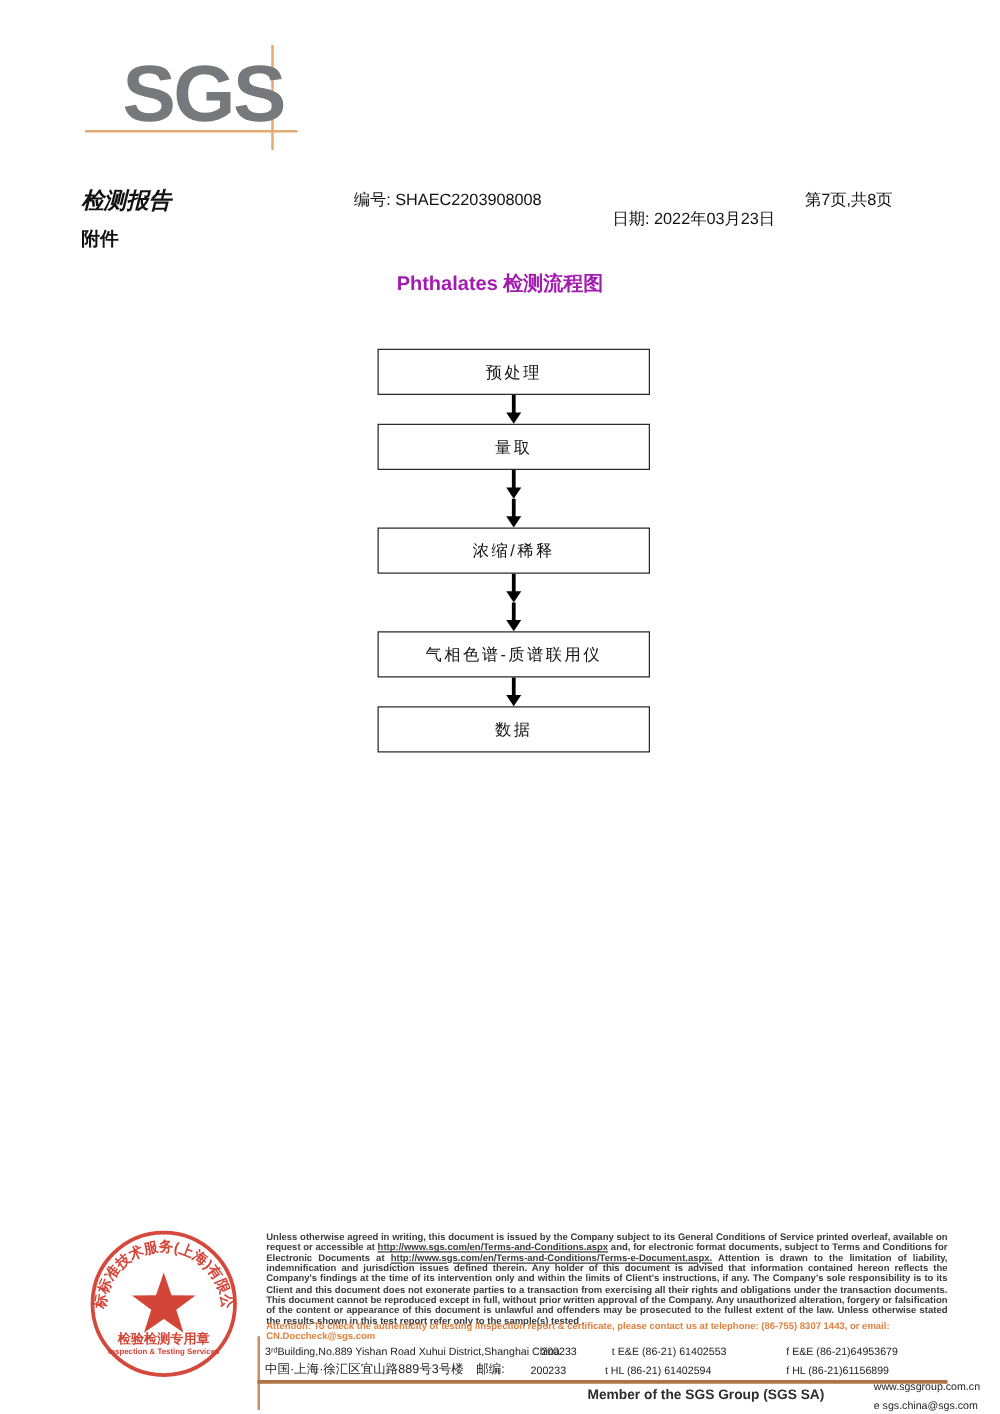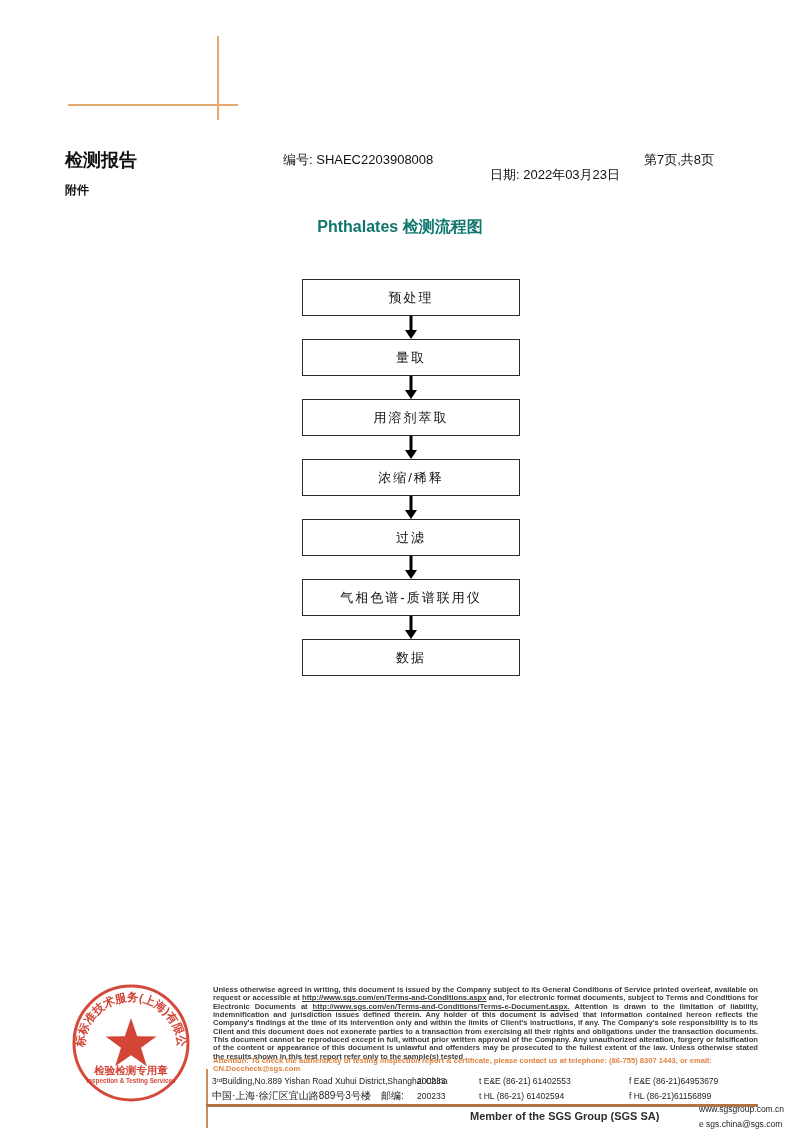--- a/index.html
+++ b/index.html
@@ -14,30 +14,30 @@
   .logo-wrap { position:absolute; left:68px; top:30px; width:185px; height:95px; }
   .logo-text {
     position:absolute; left:30px; top:8px;
     font-size:64px; font-weight:bold; letter-spacing:-2px;
     color:#77787b; font-family:"Liberation Sans",sans-serif;
   }
   .logo-hline { position:absolute; left:0; top:74px; width:170px; height:2px; background:#e3aa72; }
   .logo-vline { position:absolute; left:149px; top:6px; width:2px; height:84px; background:#e3aa72; }
 
   
-  .report-title { position:absolute; left:65px; top:148px; font-size:18px; font-weight:bold; color:#111; font-family:"Liberation Serif","DejaVu Serif",serif; }
+  .report-title { position:absolute; left:65px; top:148px; font-size:18px; font-weight:bold; color:#111; font-family:"Liberation Serif","DejaVu Serif",serif;font-style:italic; }
   .hdr-no   { position:absolute; left:283px; top:151px; font-size:13px; color:#111; }
   .hdr-date { position:absolute; left:490px; top:166px; font-size:13px; color:#111; }
   .hdr-page { position:absolute; left:644px; top:151px; font-size:13px; color:#111; }
-  .attachment { position:absolute; left:65px; top:182px; font-size:12px; font-weight:bold; color:#111; }
+  .attachment { position:absolute; left:65px; top:182px; font-size:15px; font-weight:bold; color:#111; }
 
   
   .flow-title {
     position:absolute; left:0; top:217px; width:800px; text-align:center;
-    font-size:16px; font-weight:bold; color:#0f766e;
+    font-size:16px; font-weight:bold; color:#a21caf;
   }
   .flow { position:absolute; left:302px; top:279px; width:218px; display:flex; flex-direction:column; align-items:center; }
   .flow-box {
     width:218px; height:37px; border:1px solid #2a2a2a; background:#fff;
     display:flex; align-items:center; justify-content:center;
     font-size:13px; color:#111; letter-spacing:2px;
   }
   .flow-arrow { width:14px; height:23px; position:relative; }
   .flow-arrow .stem { position:absolute; left:50%; transform:translateX(-50%); top:0; width:3px; height:15px; background:#000; }
   .flow-arrow .head {
@@ -61,40 +61,41 @@
   }
   .legal .u { text-decoration:underline; }
   .attention {
     position:absolute; left:213px; top:1057px; width:545px;
     font-size:7.6px; line-height:8.4px; color:#e0823f; font-weight:bold;
   }
   
   .addr { position:absolute; left:212px; top:1074px; width:546px; font-size:8.5px; color:#222; }
   .addr-row { display:flex; align-items:flex-start; line-height:14px; height:15px; white-space:nowrap; }
   .addr .c1 { width:205px; }
-  .addr .c2 { width:62px; }
+  .addr .c2 { width:62px;margin-left:16px; }
   .addr .c3 { width:118px; }
   .addr .c4 { width:102px;padding-left:32px; }
   .addr .c5 { width:59px; text-align:left;margin-top:28px; }
   .addr-cn { font-size:10px; }
   .foot-vline { position:absolute; left:206px; top:1069px; width:2px; height:59px; background:#c98f5c; }
   .foot-hline { position:absolute; left:206px; top:1104px; width:552px; height:3px; background:#b07346; }
   .member {
     position:absolute; left:470px; top:1110px; width:300px; text-align:left;
     font-size:11px; font-weight:bold; color:#2d2d2d;
   }
 </style>
 </head>
 <body>
 
 <div id="page">
 
   <div class="logo-wrap">
     <div class="logo-hline"></div>
     <div class="logo-vline"></div>
+    <div class="logo-text">SGS</div>
   </div>
 
   <div class="report-title">检测报告</div>
   <div class="hdr-no">编号: SHAEC2203908008</div>
   <div class="hdr-date">日期: 2022年03月23日</div>
   <div class="hdr-page">第7页,共8页</div>
   <div class="attachment">附件</div>
 
   <div class="flow-title">Phthalates 检测流程图</div>
 
@@ -102,31 +103,29 @@
     <div class="flow-box">预处理</div>
     <div class="flow-arrow">
         <div class="stem"></div>
         <div class="head"></div>
       </div>
     <div class="flow-box">量取</div>
     <div class="flow-arrow">
         <div class="stem"></div>
         <div class="head"></div>
       </div>
-    <div class="flow-box">用溶剂萃取</div>
     <div class="flow-arrow">
         <div class="stem"></div>
         <div class="head"></div>
       </div>
     <div class="flow-box">浓缩/稀释</div>
     <div class="flow-arrow">
         <div class="stem"></div>
         <div class="head"></div>
       </div>
-    <div class="flow-box">过滤</div>
     <div class="flow-arrow">
         <div class="stem"></div>
         <div class="head"></div>
       </div>
     <div class="flow-box">气相色谱-质谱联用仪</div>
     <div class="flow-arrow">
         <div class="stem"></div>
         <div class="head"></div>
       </div>
     <div class="flow-box">数据</div>

